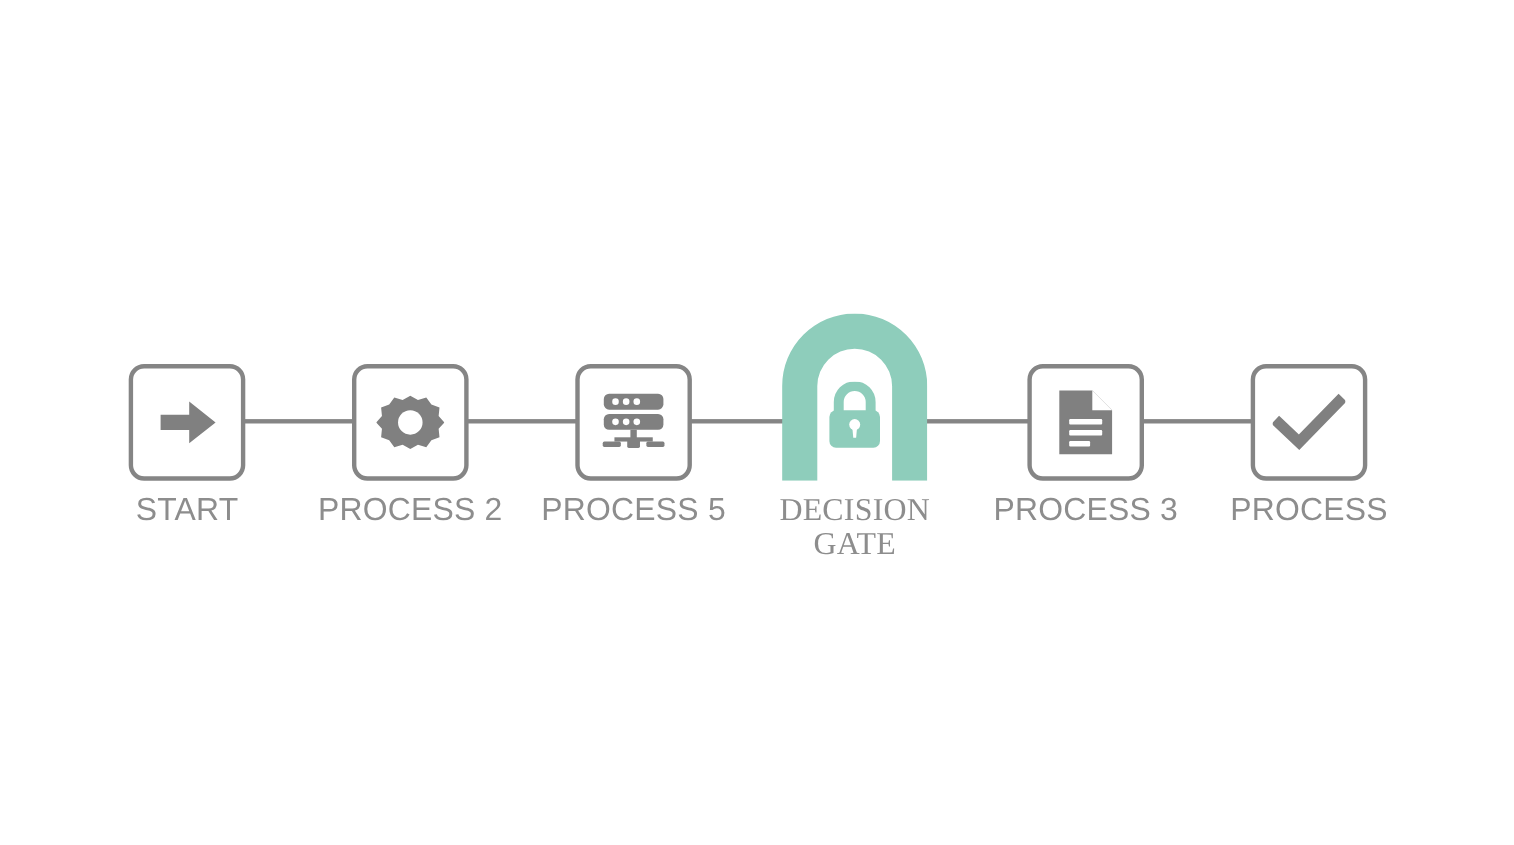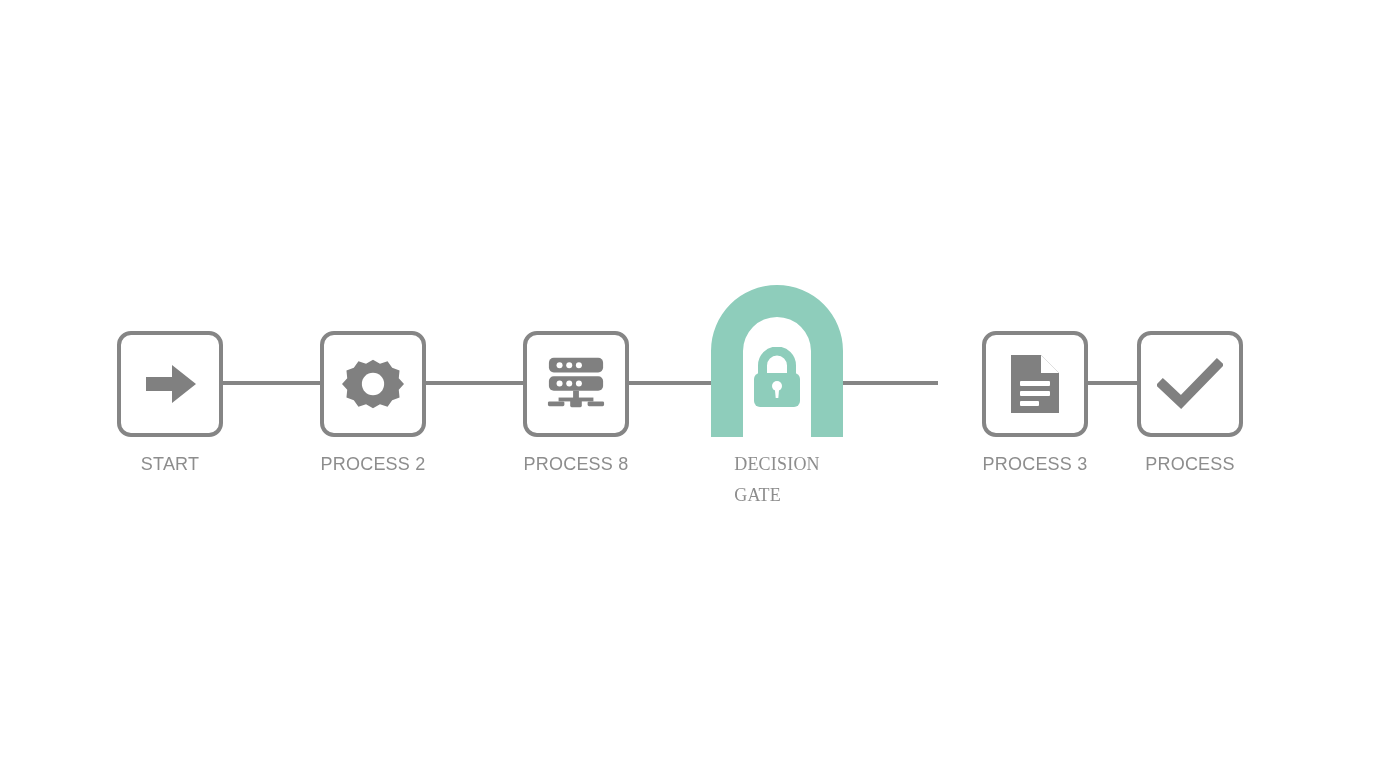--- a/index.html
+++ b/index.html
@@ -51,23 +51,23 @@
     position: relative;
     z-index: 2;
   }
 
   .node-label {
     position: absolute;
     top: 118px;
     left: 50%;
     transform: translateX(-50%);
     white-space: pre;
-    text-align: left;
+    text-align: center;
     color: #8d8d8d;
-    font-size: 18px;
+    font-size: 29px;
     line-height: 31px;
     letter-spacing: 0.2px;
     font-family: "Liberation Sans", sans-serif;
   }
 
   
   .gate {
     position: absolute;
     top: 285px;
     width: 132px;
@@ -154,40 +154,40 @@
             <circle cx="15" cy="11.5" r="3.1"></circle>
             <circle cx="25" cy="11.5" r="3.1"></circle>
             <circle cx="35" cy="11.5" r="3.1"></circle>
             <circle cx="15" cy="30.5" r="3.1"></circle>
             <circle cx="25" cy="30.5" r="3.1"></circle>
             <circle cx="35" cy="30.5" r="3.1"></circle>
           </g>
         </svg>
       </span>
     </div>
-    <div class="node-label">PROCESS 8</div>
+    <div class="node-label">PROCESS 5</div>
   </div>
 
   <div class="gate" style="left:711px;">
     <svg class="gate-arch" viewBox="0 0 132 152" aria-hidden="true">
       <path fill="#8ecdbb" d="M0 152 L0 66 A66 66 0 0 1 132 66 L132 152 L100 152 L100 66 A34 34 0 0 0 32 66 L32 152 Z"></path>
     </svg>
     <span class="gate-lock">
       <svg class="icon-svg" width="56" height="62" viewBox="0 0 56 62" aria-hidden="true">
         <path fill="none" stroke="#8ecdbb" stroke-width="9" d="M13.5 28 V18.5 A14.5 14.5 0 0 1 42.5 18.5 V28"></path>
         <rect x="5" y="26" width="46" height="34" rx="6" fill="#8ecdbb"></rect>
         <circle cx="28" cy="39" r="5" fill="#ffffff"></circle>
         <path d="M25.6 39 H30.4 L29.3 51 H26.7 Z" fill="#ffffff"></path>
       </svg>
     </span>
     <div class="node-label">DECISION
 GATE</div>
   </div>
 
-  <div class="node" style="left:934px;margin-left:48px;">
+  <div class="node" style="left:934px;">
     <div class="node-box">
       <span>
         <svg class="icon-svg" width="56" height="64" viewBox="0 0 56 64" aria-hidden="true">
           <path fill="#808080" d="M4 3 H34 L52 21 V61 H4 Z"></path>
           <path fill="#ffffff" d="M34 3 L52 21 H34 Z"></path>
           <g fill="#ffffff">
             <rect x="13" y="29" width="30" height="5" rx="1"></rect>
             <rect x="13" y="39" width="30" height="5" rx="1"></rect>
             <rect x="13" y="49" width="19" height="5" rx="1"></rect>
           </g>

